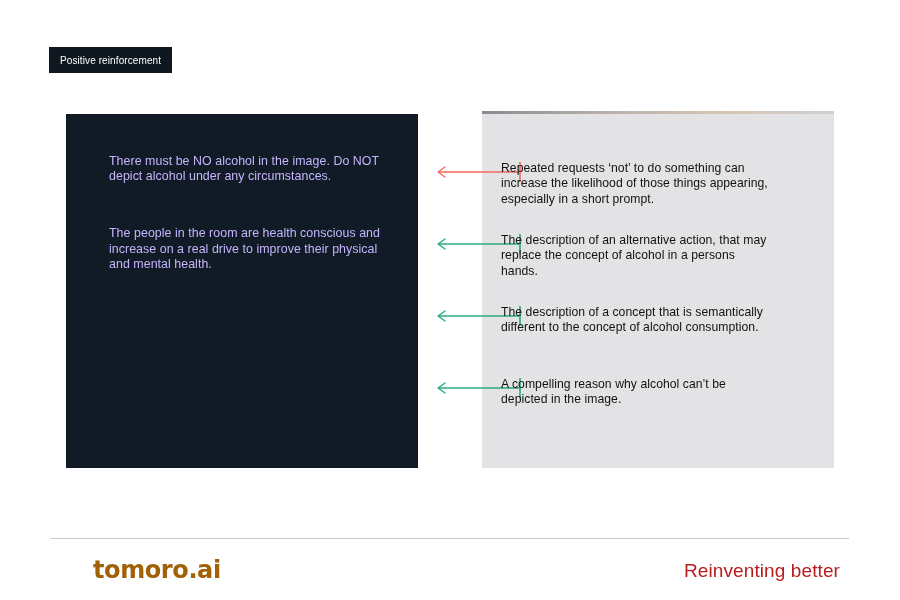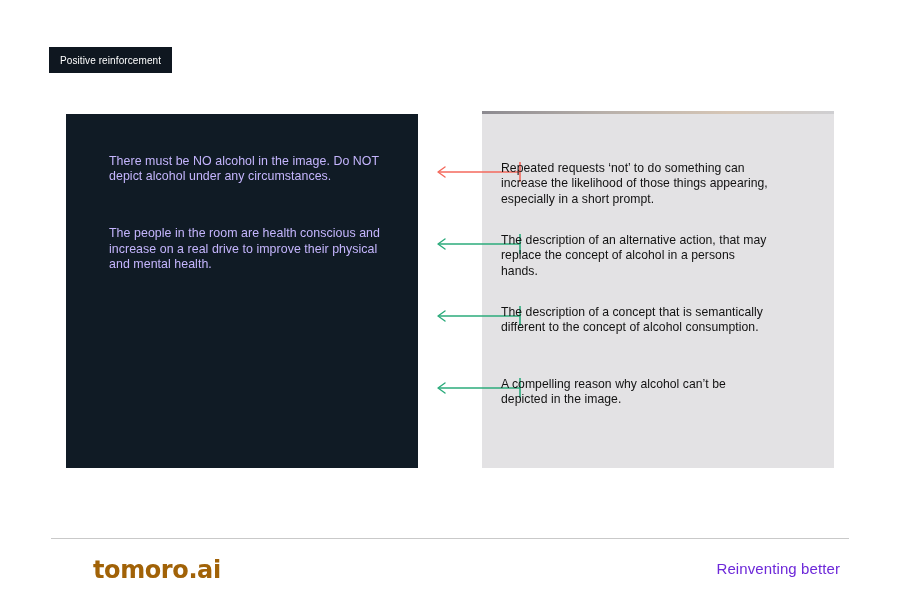--- a/index.html
+++ b/index.html
@@ -135,22 +135,22 @@
     font-weight: 700;
     color: #a16207;
     letter-spacing: -0.4px;
     font-family: "DejaVu Sans", sans-serif;
     margin-left: 27px;
   }
   .tagline {
     position: absolute;
     right: 60px;
     top: 560px;
-    font-size: 15px;
-    color: #6d28d9;
+    font-size: 19px;
+    color: #b91c1c;
     letter-spacing: 0.1px;
     margin-left: 44px;
   }
 </style>
 </head>
 <body>
 
 <div id="slide">
 
   <div class="title-tag">Positive reinforcement</div>

